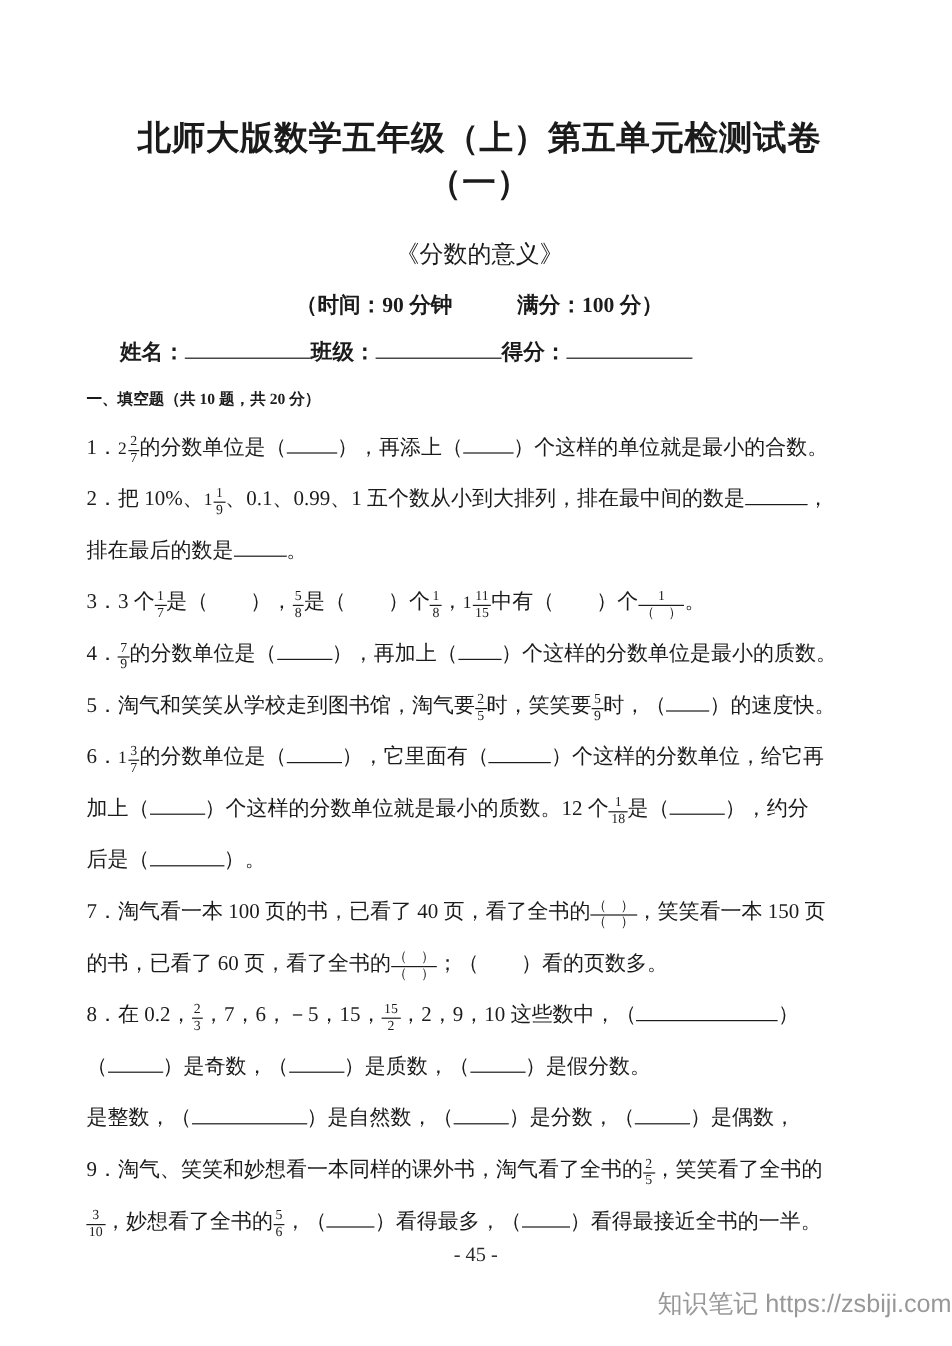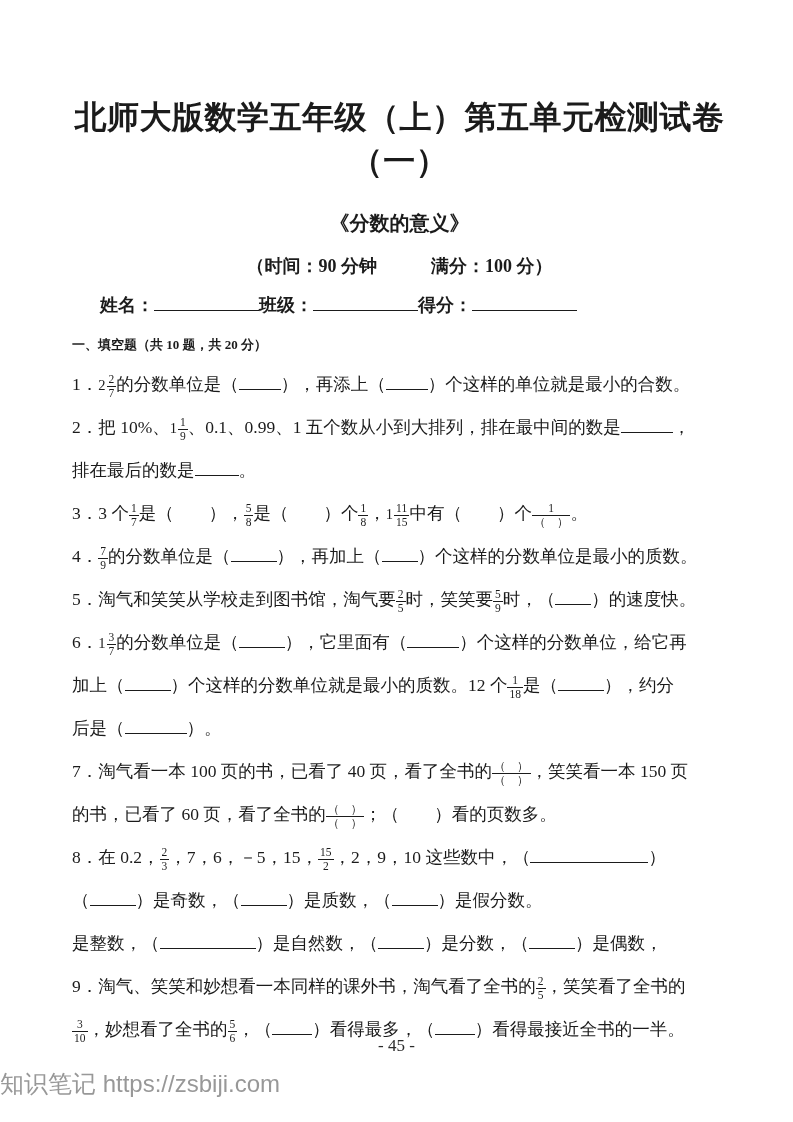--- a/index.html
+++ b/index.html
@@ -9,29 +9,29 @@
     height: 1122px;
     margin: 0 auto;
     background: #ffffff;
     color: #1b1b1b;
     font-family: "Liberation Serif", "DejaVu Serif", serif;
     overflow: hidden;
   }
   .inner { padding: 96px 66px 0 72px; }
 
   .title {
-    font-size: 32px;
+    font-size: 28px;
     font-weight: bold;
     text-align: center;
     margin: 0 0 26px 0;
     letter-spacing: 0.5px;
   }
   .subtitle {
     font-size: 20px;
-    font-weight: bold;
+    font-weight: normal;
     text-align: center;
     margin: 0 0 17px 0;
   }
   .meta {
     font-size: 18px;
     font-weight: bold;
     text-align: center;
     margin: 0 0 15px 0;
   }
   .name-row {
@@ -79,22 +79,22 @@
     left: 0; right: 0;
     bottom: 66px;
     text-align: center;
     font-size: 17px;
     color: #2b2b2b;
   }
   .watermark {
     position: absolute;
     left: 0; right: 0;
     bottom: 22px;
-    text-align: left;
-    font-size: 24px;
+    text-align: right;
+    font-size: 21px;
     color: #989898;
     font-family: "Liberation Sans", "DejaVu Sans", sans-serif;
   }
 </style>
 </head>
 <body>
 
 <div class="page">
   <div class="inner">
 

